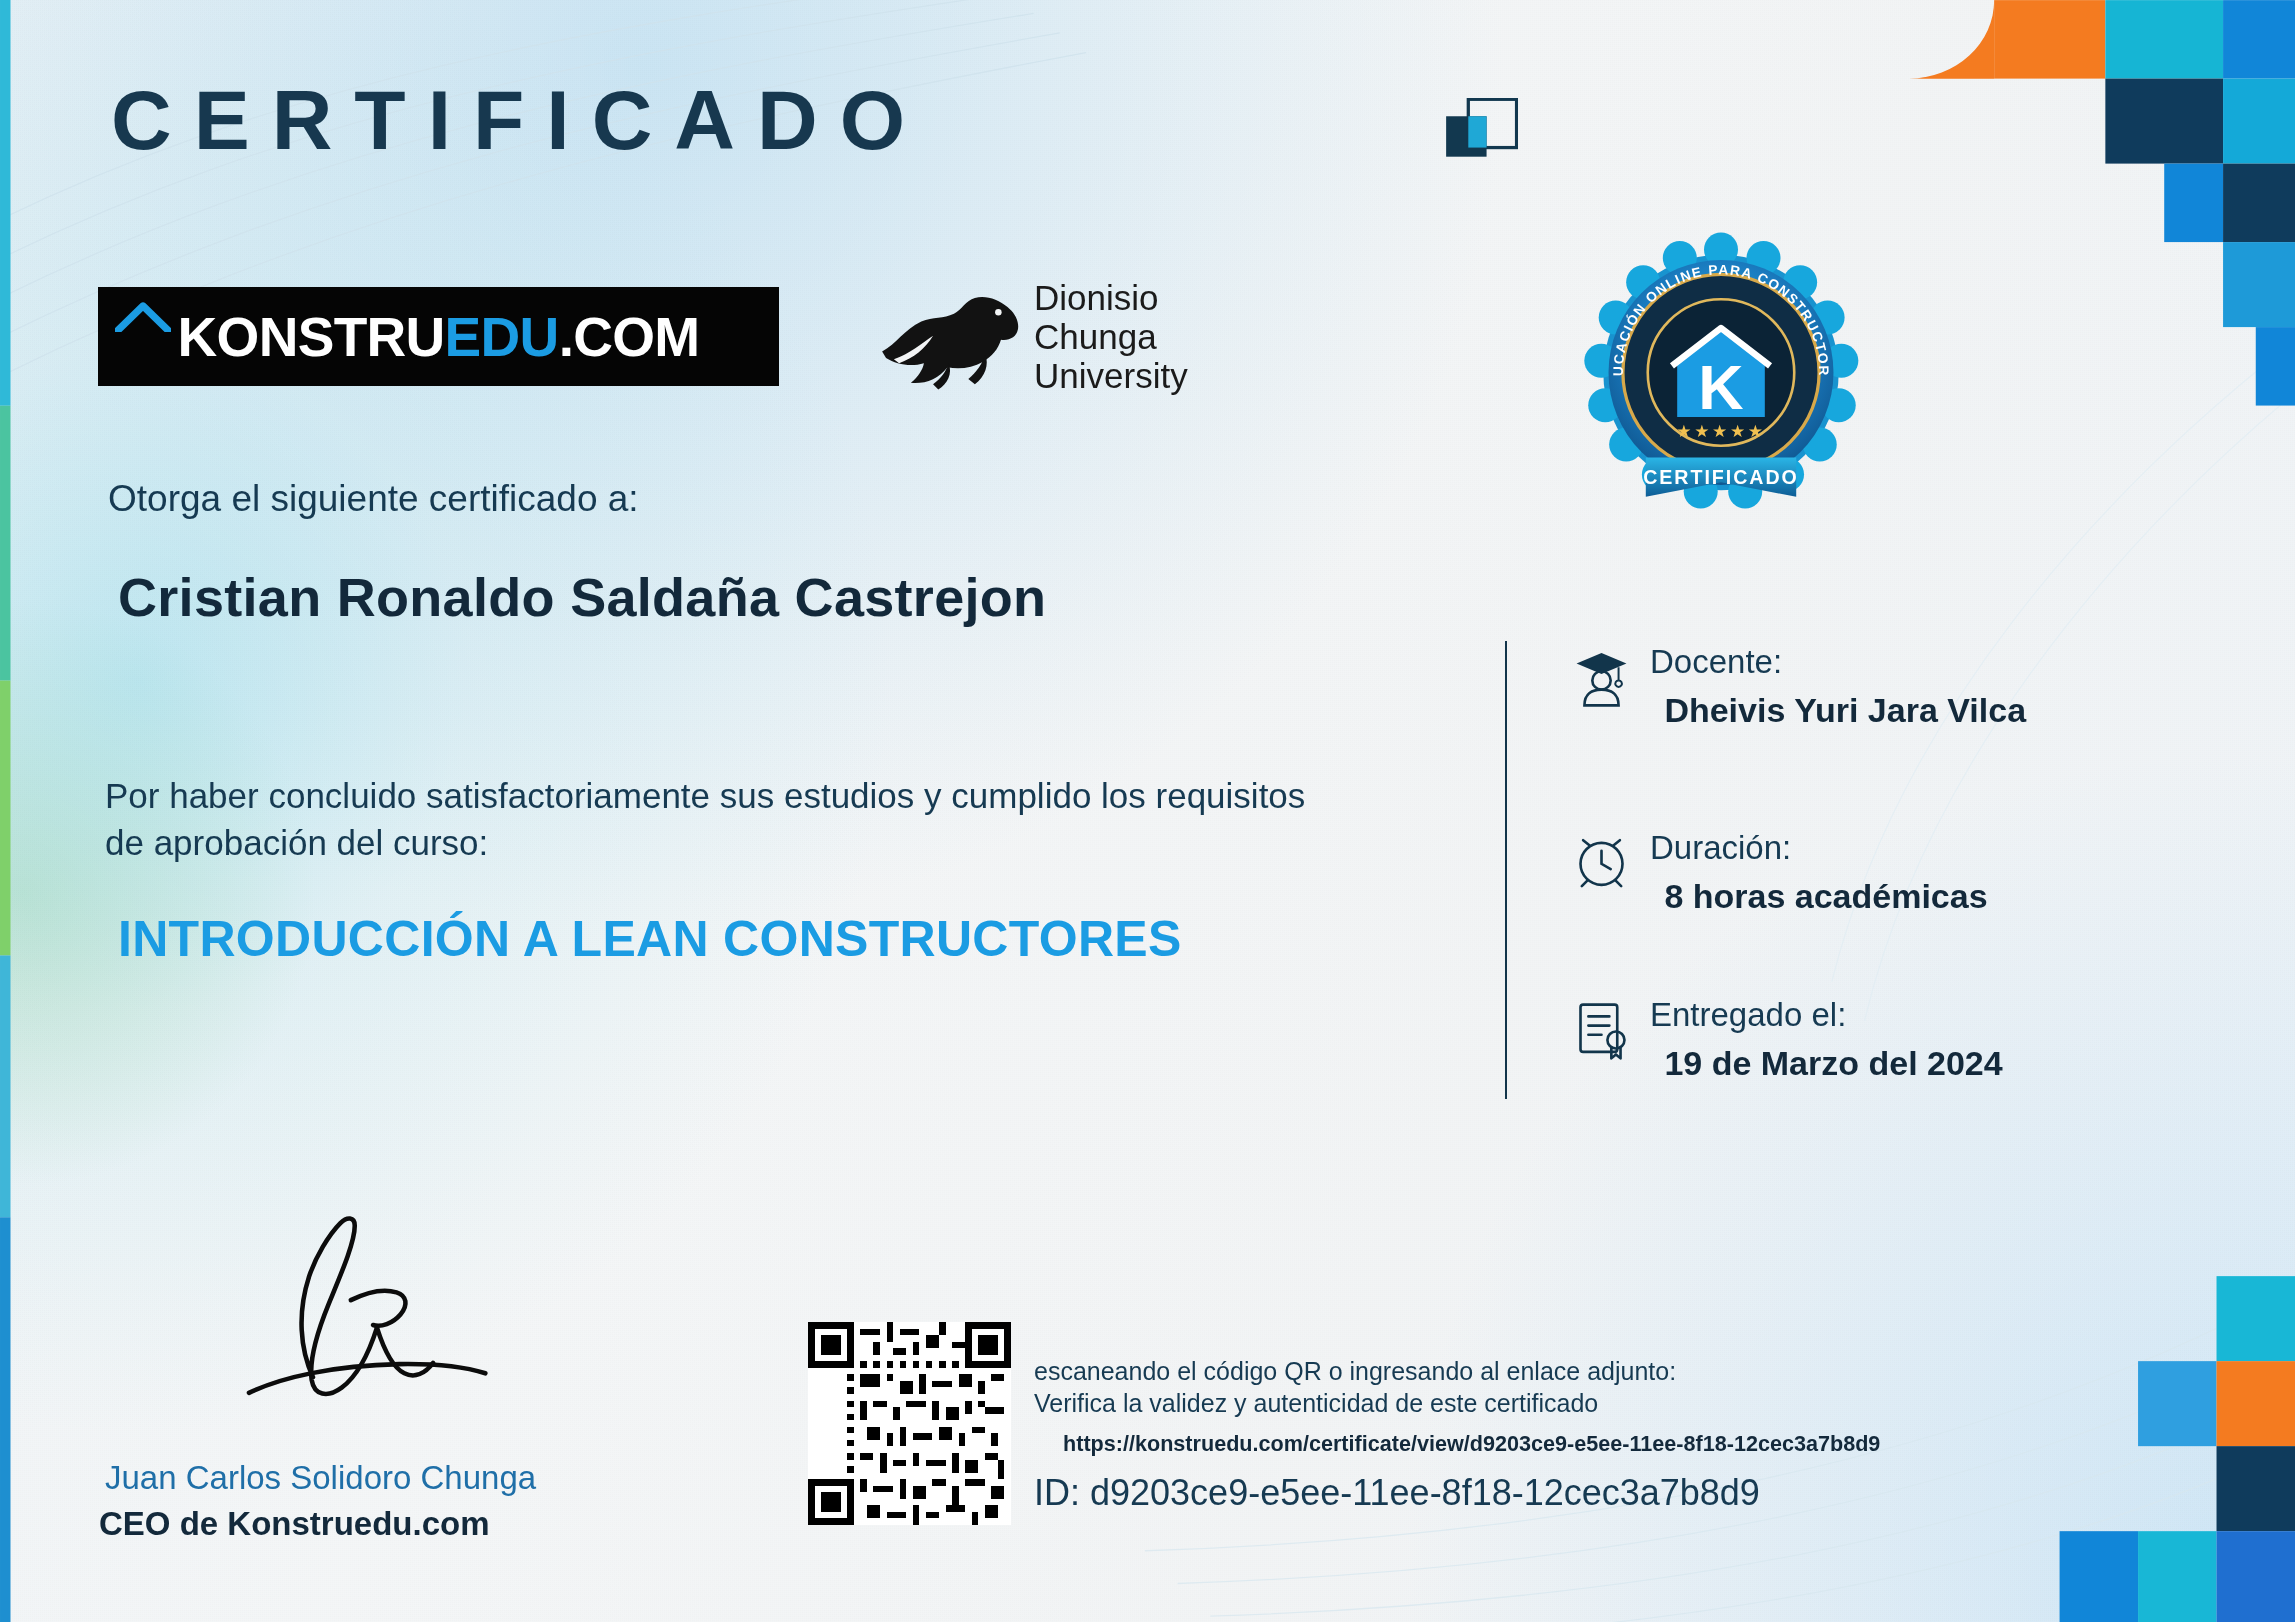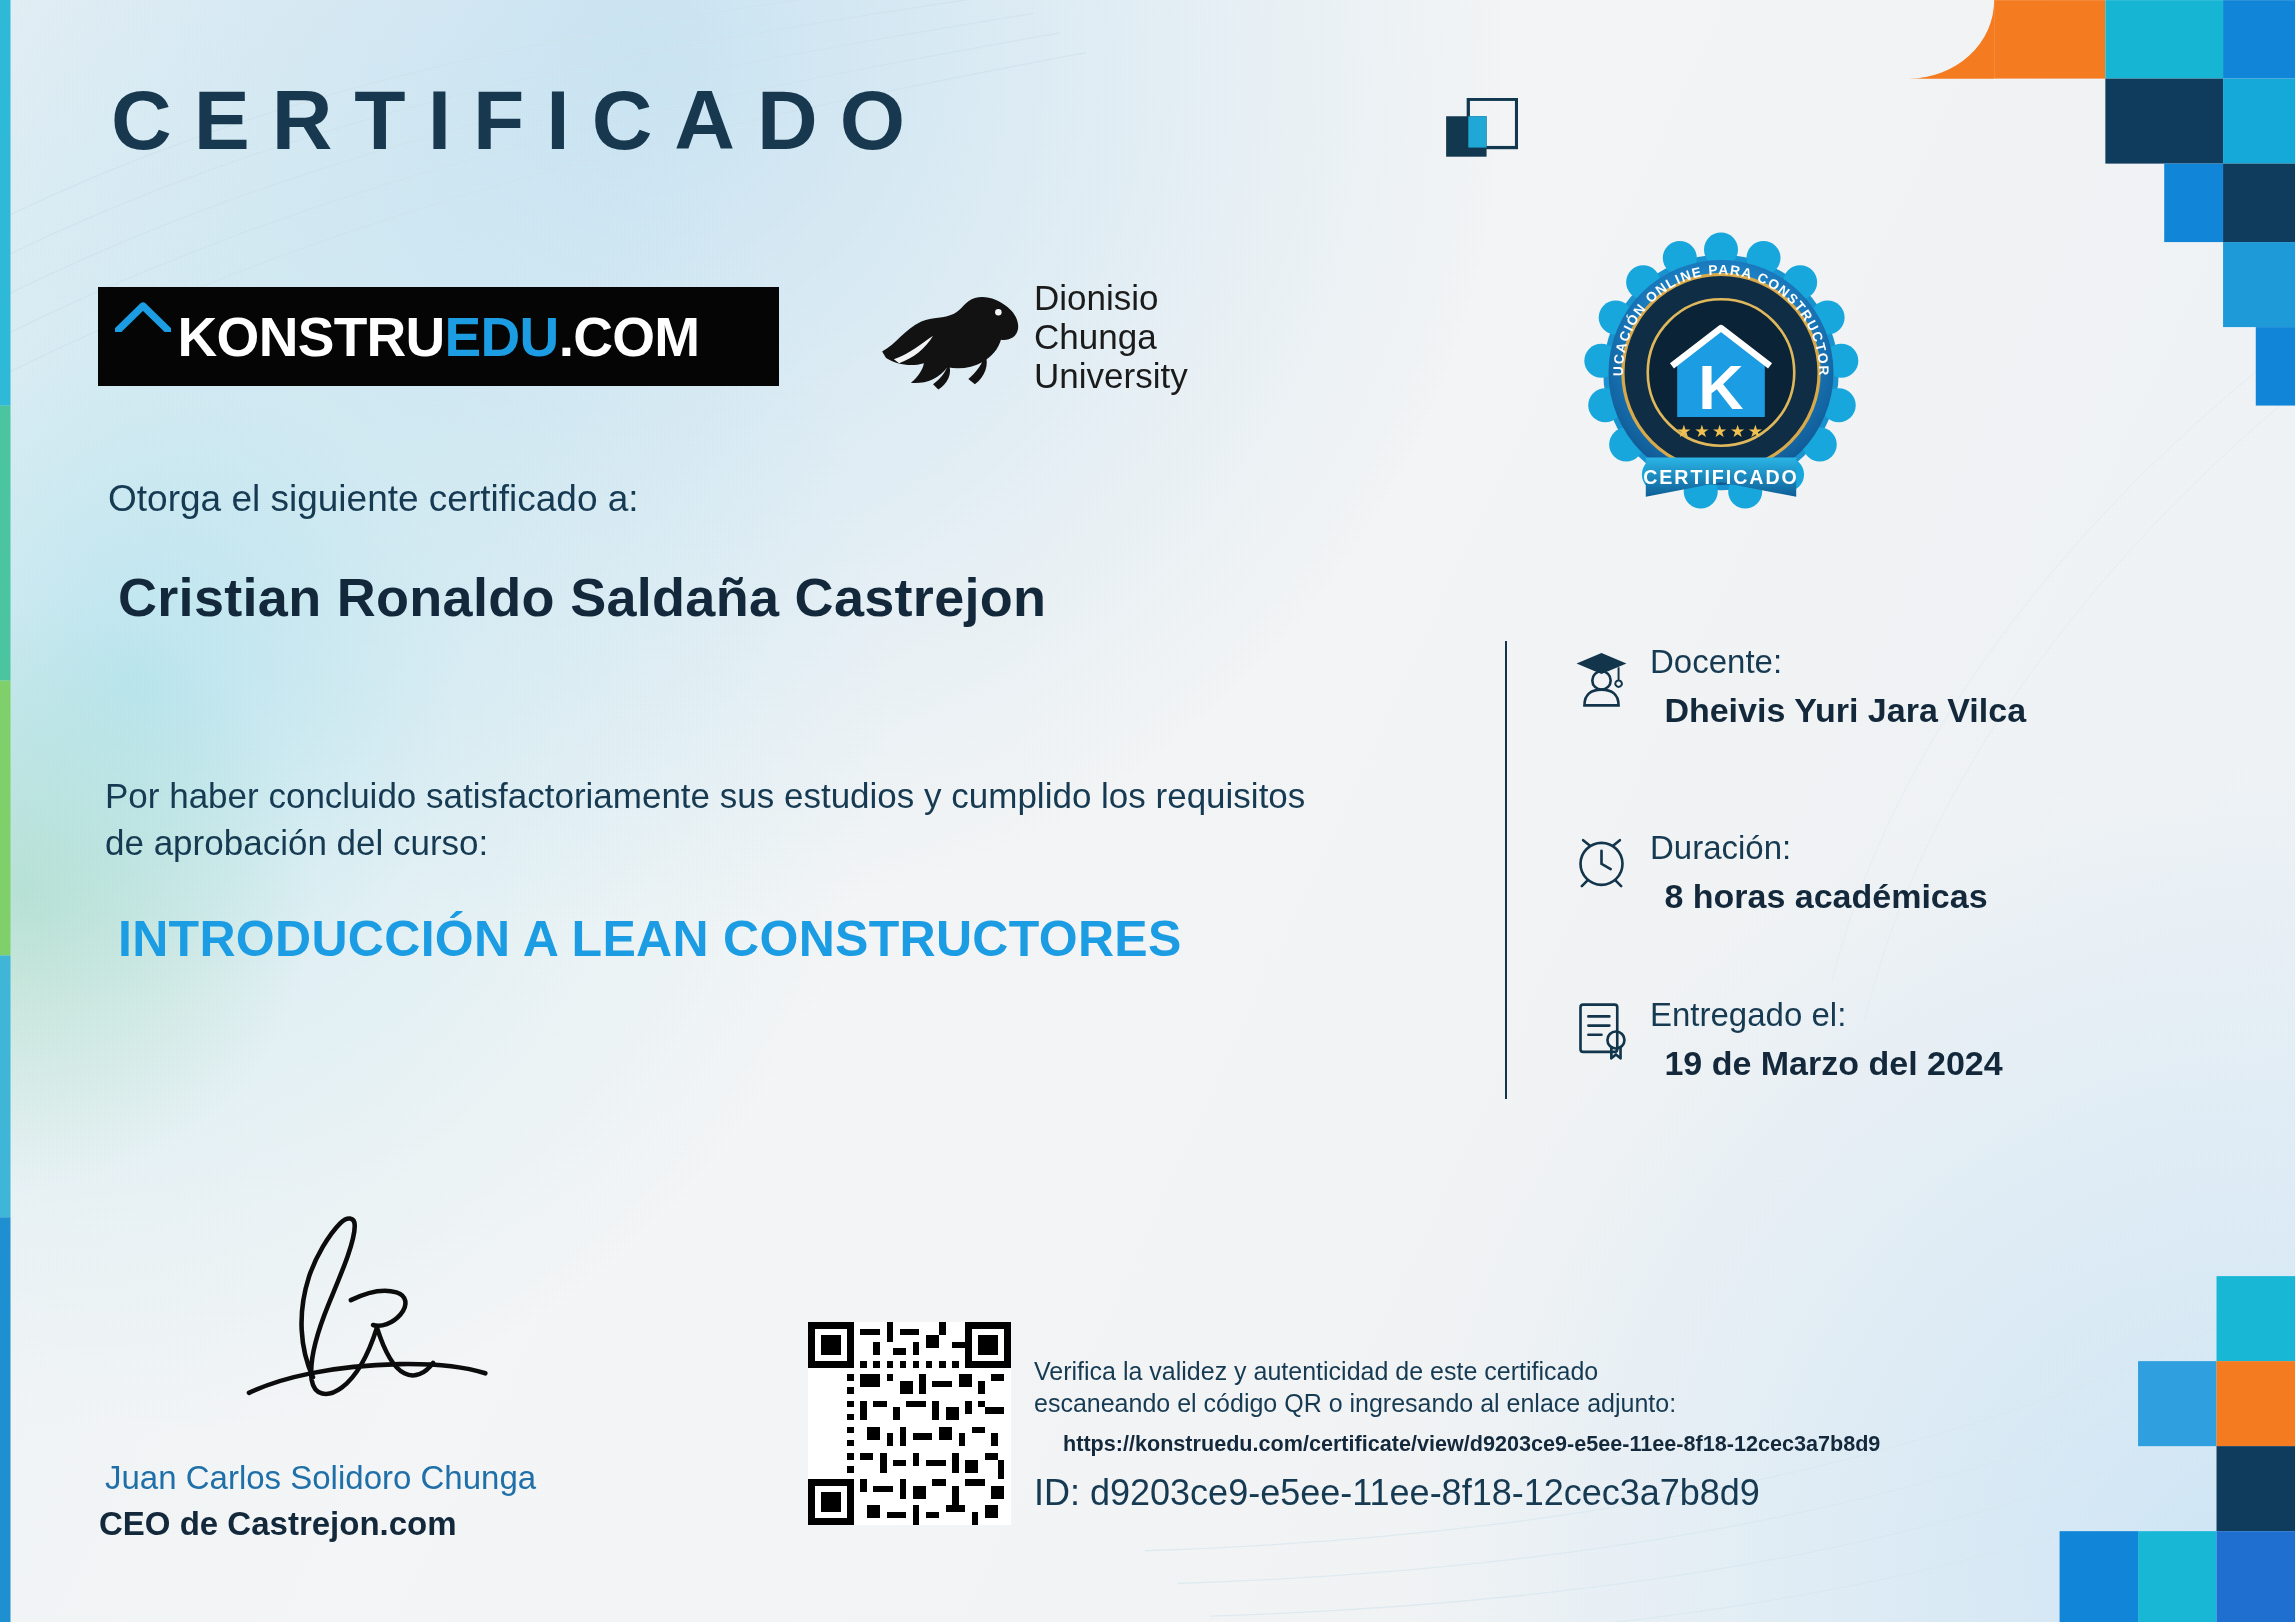--- a/index.html
+++ b/index.html
@@ -413,21 +413,21 @@
 
   <svg class="signature-mark" viewBox="0 0 420 340">
     <g fill="none" stroke="#0c0c0c" stroke-width="7" stroke-linecap="round" stroke-linejoin="round">
       <path d="M128,276 C108,232 104,178 122,122 C132,92 152,58 170,40 C180,30 192,30 192,44 C192,70 170,120 152,164 C134,208 122,250 126,280 C130,304 150,308 172,292 C196,274 214,238 226,200"></path>
       <path d="M186,158 C210,146 236,140 256,146 C272,151 274,166 262,180 C250,194 232,200 220,196"></path>
       <path d="M226,200 C238,238 252,262 268,270 C284,278 300,270 312,254"></path>
       <path d="M30,300 C80,276 160,258 260,256 C320,255 360,260 392,270"></path>
     </g>
   </svg>
   <div class="sig-name">Juan Carlos Solidoro Chunga</div>
-  <div class="sig-role">CEO de Castrejon.com</div>
+  <div class="sig-role">CEO de Konstruedu.com</div>
 
   <svg class="qr" viewBox="0 0 31 31" shape-rendering="crispEdges">
     <rect width="31" height="31" fill="#ffffff"></rect>
     <g fill="#000000">
 
       <rect x="0" y="0" width="7" height="1"></rect>
         <rect x="0" y="6" width="7" height="1"></rect>
       <rect x="0" y="0" width="1" height="7"></rect>
         <rect x="6" y="0" width="1" height="7"></rect>
       <rect x="2" y="2" width="3" height="3"></rect>
@@ -517,20 +517,20 @@
         <rect x="25" y="29" width="1" height="2"></rect>
       <rect x="27" y="28" width="2" height="2"></rect>
       <rect x="8" y="1" width="1" height="1"></rect>
         <rect x="22" y="3" width="2" height="1"></rect>
       <rect x="26" y="12" width="1" height="1"></rect>
         <rect x="29" y="21" width="1" height="3"></rect>
     </g>
   </svg>
 
   <div class="verify">
+    <div>escaneando el código QR o ingresando al enlace adjunto:</div>
     <div>Verifica la validez y autenticidad de este certificado</div>
-    <div>escaneando el código QR o ingresando al enlace adjunto:</div>
     <div class="verify-url">https://konstruedu.com/certificate/view/d9203ce9-e5ee-11ee-8f18-12cec3a7b8d9</div>
   </div>
   <div class="verify-id">ID: d9203ce9-e5ee-11ee-8f18-12cec3a7b8d9</div>
 
 </div>
 
 
 </body></html>

